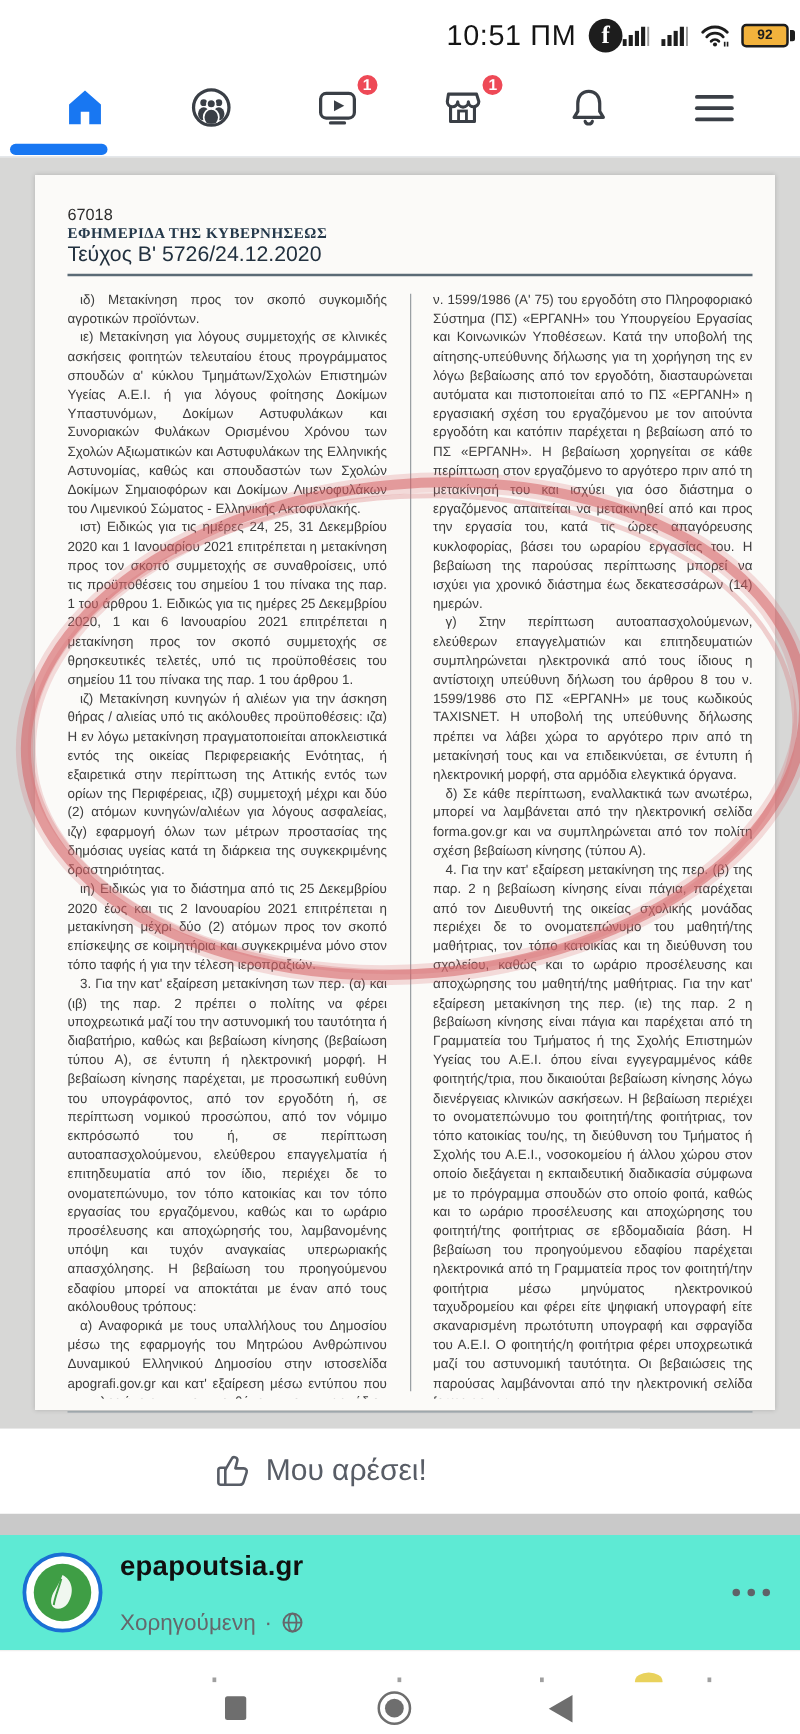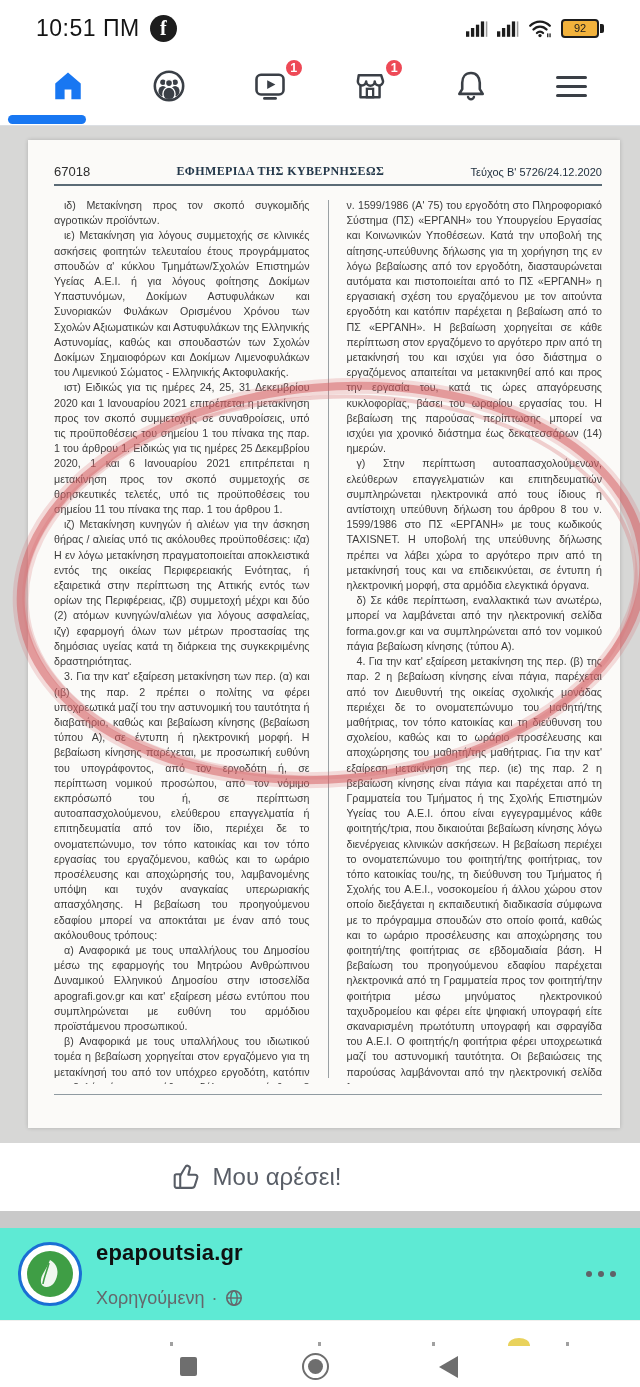--- a/index.html
+++ b/index.html
@@ -1,55 +1,55 @@
 <!DOCTYPE html>
 <html lang="el"><head>
 <meta charset="utf-8">
 <style>
   * { margin:0; padding:0; box-sizing:border-box; }
   html,body { width:640px; height:1387px; }
   body { font-family:"Liberation Sans","DejaVu Sans",sans-serif; background:#fff; position:relative; overflow:hidden; }
 
   
   .status-bar { position:absolute; top:0; left:0; width:640px; height:56px; background:#fff;
-    display:flex; align-items:center; justify-content:space-between; padding:0 36px; }
+    display:flex; align-items:center; justify-content:flex-end; padding:0 4px; }
   .sb-left { display:flex; align-items:center; gap:10px; }
   .sb-time { font-size:23px; font-weight:500; color:#141414; letter-spacing:.5px; }
   .fb-dot { width:27px; height:27px; border-radius:50%; background:#1d1d1d; color:#fff;
     display:flex; align-items:center; justify-content:center; font-size:20px; font-weight:700;
     font-family:"Liberation Serif",serif; }
   .sb-right { display:flex; align-items:center; gap:9px; }
   .battery { display:flex; align-items:center; }
   .battery-body { width:38px; height:19px; border:2.5px solid #1d1d1d; border-radius:4px;
     background:#f2b23c; display:flex; align-items:center; justify-content:center; }
-  .battery-pct { font-size:11px; font-weight:400; color:#1d1d1d; }
+  .battery-pct { font-size:11px; font-weight:700; color:#1d1d1d; }
   .battery-nub { width:4px; height:9px; background:#1d1d1d; border-radius:0 2px 2px 0; margin-left:1px; }
 
   
   .tab-bar { position:absolute; top:56px; left:0; width:640px; height:70px; background:#fff;
     border-bottom:1px solid #dcdfe3; }
   .tabs { display:flex; height:60px; align-items:center; justify-content:space-around; padding:0 18px; }
   .tab { position:relative; width:72px; height:48px; display:flex; align-items:center; justify-content:center; }
   .badge { position:absolute; top:-4px; right:2px; min-width:20px; height:20px; border-radius:10px;
     background:#ee4956; color:#fff; font-size:12.5px; font-weight:700;
     display:flex; align-items:center; justify-content:center; border:2px solid #fff; }
   .active-underline { position:absolute; left:8px; top:59px; width:78px; height:9px;
     background:#1877f2; border-radius:6px; }
   .hamburger { display:flex; flex-direction:column; gap:6px; }
   .hamburger span { display:block; width:31px; height:3px; background:#3a3f46; border-radius:2px; }
 
   
   .photo-area { position:absolute; top:126px; left:0; width:640px; height:1017px; background:#d7d7d6; }
   .page { position:absolute; left:28px; top:14px; width:592px; height:988px; background:#fbfaf8;
     box-shadow:0 0 4px rgba(0,0,0,.18); padding:24px 18px 0 26px; }
-  .page-header { display:flex; align-items:center; justify-content:space-between; }
+  .page-header { display:flex; align-items:flex-start; justify-content:space-between;flex-direction:column; }
   .page-number { font-size:13px; color:#2e2e2e; }
   .page-title { font-family:"Liberation Serif","DejaVu Serif",serif; font-weight:700; font-size:12px;
     color:#24384a; letter-spacing:.4px; }
-  .page-issue { font-size:11px; color:#22313f; }
+  .page-issue { font-size:17px; color:#22313f; }
   .header-rule { margin-top:5px; border-top:2.5px solid #5b6b76; }
   .columns { display:flex; margin-top:12px; height:886px; overflow:hidden;gap:10px; }
   .col { width:265px; font-size:10.7px; line-height:15.2px; color:#3c3c3c; text-align:justify; }
   .col p { text-indent:10px; margin:0; }
   .col-right p:first-child { text-indent:0; }
   .col-divider { width:1px; background:#9aa0a4; margin:2px 8px 6px 8px; }
   .footer-rule { margin-top:10px; border-top:1px solid #8f9aa1; width:100%; }
 
   
   .annotation-svg { position:absolute; inset:0; width:640px; height:1017px; pointer-events:none; }
@@ -197,29 +197,30 @@
       <span class="page-title">ΕΦΗΜΕΡΙΔΑ ΤΗΣ ΚΥΒΕΡΝΗΣΕΩΣ</span>
       <span class="page-issue">Τεύχος Β' 5726/24.12.2020</span>
     </div>
     <div class="header-rule"></div>
     <div class="columns">
       <div class="col col-left">
         <p>ιδ) Μετακίνηση προς τον σκοπό συγκομιδής αγροτικών προϊόντων.</p>
         <p>ιε) Μετακίνηση για λόγους συμμετοχής σε κλινικές ασκήσεις φοιτητών τελευταίου έτους προγράμματος σπουδών α' κύκλου Τμημάτων/Σχολών Επιστημών Υγείας Α.Ε.Ι. ή για λόγους φοίτησης Δοκίμων Υπαστυνόμων, Δοκίμων Αστυφυλάκων και Συνοριακών Φυλάκων Ορισμένου Χρόνου των Σχολών Αξιωματικών και Αστυφυλάκων της Ελληνικής Αστυνομίας, καθώς και σπουδαστών των Σχολών Δοκίμων Σημαιοφόρων και Δοκίμων Λιμενοφυλάκων του Λιμενικού Σώματος - Ελληνικής Ακτοφυλακής.</p>
         <p>ιστ) Ειδικώς για τις ημέρες 24, 25, 31 Δεκεμβρίου 2020 και 1 Ιανουαρίου 2021 επιτρέπεται η μετακίνηση προς τον σκοπό συμμετοχής σε συναθροίσεις, υπό τις προϋποθέσεις του σημείου 1 του πίνακα της παρ. 1 του άρθρου 1. Ειδικώς για τις ημέρες 25 Δεκεμβρίου 2020, 1 και 6 Ιανουαρίου 2021 επιτρέπεται η μετακίνηση προς τον σκοπό συμμετοχής σε θρησκευτικές τελετές, υπό τις προϋποθέσεις του σημείου 11 του πίνακα της παρ. 1 του άρθρου 1.</p>
         <p>ιζ) Μετακίνηση κυνηγών ή αλιέων για την άσκηση θήρας / αλιείας υπό τις ακόλουθες προϋποθέσεις: ιζα) Η εν λόγω μετακίνηση πραγματοποιείται αποκλειστικά εντός της οικείας Περιφερειακής Ενότητας, ή εξαιρετικά στην περίπτωση της Αττικής εντός των ορίων της Περιφέρειας, ιζβ) συμμετοχή μέχρι και δύο (2) ατόμων κυνηγών/αλιέων για λόγους ασφαλείας, ιζγ) εφαρμογή όλων των μέτρων προστασίας της δημόσιας υγείας κατά τη διάρκεια της συγκεκριμένης δραστηριότητας.</p>
+        <p>ιη) Ειδικώς για το διάστημα από τις 25 Δεκεμβρίου 2020 έως και τις 2 Ιανουαρίου 2021 επιτρέπεται η μετακίνηση μέχρι δύο (2) ατόμων προς τον σκοπό επίσκεψης σε κοιμητήρια και συγκεκριμένα μόνο στον τόπο ταφής ή για την τέλεση ιεροπραξιών.</p>
         <p>3. Για την κατ' εξαίρεση μετακίνηση των περ. (α) και (ιβ) της παρ. 2 πρέπει ο πολίτης να φέρει υποχρεωτικά μαζί του την αστυνομική του ταυτότητα ή διαβατήριο, καθώς και βεβαίωση κίνησης (βεβαίωση τύπου Α), σε έντυπη ή ηλεκτρονική μορφή. Η βεβαίωση κίνησης παρέχεται, με προσωπική ευθύνη του υπογράφοντος, από τον εργοδότη ή, σε περίπτωση νομικού προσώπου, από τον νόμιμο εκπρόσωπό του ή, σε περίπτωση αυτοαπασχολούμενου, ελεύθερου επαγγελματία ή επιτηδευματία από τον ίδιο, περιέχει δε το ονοματεπώνυμο, τον τόπο κατοικίας και τον τόπο εργασίας του εργαζόμενου, καθώς και το ωράριο προσέλευσης και αποχώρησής του, λαμβανομένης υπόψη και τυχόν αναγκαίας υπερωριακής απασχόλησης. Η βεβαίωση του προηγούμενου εδαφίου μπορεί να αποκτάται με έναν από τους ακόλουθους τρόπους:</p>
         <p>α) Αναφορικά με τους υπαλλήλους του Δημοσίου μέσω της εφαρμογής του Μητρώου Ανθρώπινου Δυναμικού Ελληνικού Δημοσίου στην ιστοσελίδα apografi.gov.gr και κατ' εξαίρεση μέσω εντύπου που συμπληρώνεται με ευθύνη του αρμόδιου προϊστάμενου προσωπικού.</p>
         <p>β) Αναφορικά με τους υπαλλήλους του ιδιωτικού τομέα η βεβαίωση χορηγείται στον εργαζόμενο για τη μετακίνησή του από τον υπόχρεο εργοδότη, κατόπιν υποβολής αίτησης-υπεύθυνης δήλωσης του άρθρου 8 του</p>
       </div>
       <div class="col-divider"></div>
       <div class="col col-right">
         <p>ν. 1599/1986 (Α' 75) του εργοδότη στο Πληροφοριακό Σύστημα (ΠΣ) «ΕΡΓΑΝΗ» του Υπουργείου Εργασίας και Κοινωνικών Υποθέσεων. Κατά την υποβολή της αίτησης-υπεύθυνης δήλωσης για τη χορήγηση της εν λόγω βεβαίωσης από τον εργοδότη, διασταυρώνεται αυτόματα και πιστοποιείται από το ΠΣ «ΕΡΓΑΝΗ» η εργασιακή σχέση του εργαζόμενου με τον αιτούντα εργοδότη και κατόπιν παρέχεται η βεβαίωση από το ΠΣ «ΕΡΓΑΝΗ». Η βεβαίωση χορηγείται σε κάθε περίπτωση στον εργαζόμενο το αργότερο πριν από τη μετακίνησή του και ισχύει για όσο διάστημα ο εργαζόμενος απαιτείται να μετακινηθεί από και προς την εργασία του, κατά τις ώρες απαγόρευσης κυκλοφορίας, βάσει του ωραρίου εργασίας του. Η βεβαίωση της παρούσας περίπτωσης μπορεί να ισχύει για χρονικό διάστημα έως δεκατεσσάρων (14) ημερών.</p>
         <p>γ) Στην περίπτωση αυτοαπασχολούμενων, ελεύθερων επαγγελματιών και επιτηδευματιών συμπληρώνεται ηλεκτρονικά από τους ίδιους η αντίστοιχη υπεύθυνη δήλωση του άρθρου 8 του ν. 1599/1986 στο ΠΣ «ΕΡΓΑΝΗ» με τους κωδικούς TAXISNET. Η υποβολή της υπεύθυνης δήλωσης πρέπει να λάβει χώρα το αργότερο πριν από τη μετακίνησή τους και να επιδεικνύεται, σε έντυπη ή ηλεκτρονική μορφή, στα αρμόδια ελεγκτικά όργανα.</p>
-        <p>δ) Σε κάθε περίπτωση, εναλλακτικά των ανωτέρω, μπορεί να λαμβάνεται από την ηλεκτρονική σελίδα forma.gov.gr και να συμπληρώνεται από τον νομικού πάγια βεβαίωση κίνησης (τύπου Α).</p>
+        <p>δ) Σε κάθε περίπτωση, εναλλακτικά των ανωτέρω, μπορεί να λαμβάνεται από την ηλεκτρονική σελίδα forma.gov.gr και να συμπληρώνεται από τον πολίτη σχέση βεβαίωση κίνησης (τύπου Α).</p>
         <p>4. Για την κατ' εξαίρεση μετακίνηση της περ. (β) της παρ. 2 η βεβαίωση κίνησης είναι πάγια, παρέχεται από τον Διευθυντή της οικείας σχολικής μονάδας περιέχει δε το ονοματεπώνυμο του μαθητή/της μαθήτριας, τον τόπο κατοικίας και τη διεύθυνση του σχολείου, καθώς και το ωράριο προσέλευσης και αποχώρησης του μαθητή/της μαθήτριας. Για την κατ' εξαίρεση μετακίνηση της περ. (ιε) της παρ. 2 η βεβαίωση κίνησης είναι πάγια και παρέχεται από τη Γραμματεία του Τμήματος ή της Σχολής Επιστημών Υγείας του Α.Ε.Ι. όπου είναι εγγεγραμμένος κάθε φοιτητής/τρια, που δικαιούται βεβαίωση κίνησης λόγω διενέργειας κλινικών ασκήσεων. Η βεβαίωση περιέχει το ονοματεπώνυμο του φοιτητή/της φοιτήτριας, τον τόπο κατοικίας του/ης, τη διεύθυνση του Τμήματος ή Σχολής του Α.Ε.Ι., νοσοκομείου ή άλλου χώρου στον οποίο διεξάγεται η εκπαιδευτική διαδικασία σύμφωνα με το πρόγραμμα σπουδών στο οποίο φοιτά, καθώς και το ωράριο προσέλευσης και αποχώρησης του φοιτητή/της φοιτήτριας σε εβδομαδιαία βάση. Η βεβαίωση του προηγούμενου εδαφίου παρέχεται ηλεκτρονικά από τη Γραμματεία προς τον φοιτητή/την φοιτήτρια μέσω μηνύματος ηλεκτρονικού ταχυδρομείου και φέρει είτε ψηφιακή υπογραφή είτε σκαναρισμένη πρωτότυπη υπογραφή και σφραγίδα του Α.Ε.Ι. Ο φοιτητής/η φοιτήτρια φέρει υποχρεωτικά μαζί του αστυνομική ταυτότητα. Οι βεβαιώσεις της παρούσας λαμβάνονται από την ηλεκτρονική σελίδα forma.gov.gr.</p>
         <p>5. Για τις περ. (γ) έως και (θ), (ια), (ιζ) και (ιη) της παρ. 2, η βεβαίωση κίνησης αφορά κάθε μεμονωμένη κίνηση και μόνο αυτή, υπογράφεται από τον ίδιο τον ενδιαφερόμενο, με προσωπική του ευθύνη, και περιέχει το ονοματεπώνυμο, τον τόπο κατοικίας και τον τόπο προ-</p>
       </div>
     </div>
     <div class="footer-rule"></div>
   </div>
   <svg class="annotation-svg" viewBox="0 0 640 1017">
     <ellipse cx="332" cy="457" rx="312" ry="196" fill="none" stroke="#d76a6f" stroke-width="16" opacity="0.22" transform="rotate(-5 332 457)"></ellipse>
     <ellipse cx="332" cy="457" rx="312" ry="196" fill="none" stroke="#d4595e" stroke-width="8" opacity="0.5" transform="rotate(-5 332 457)"></ellipse>
     <ellipse cx="330" cy="461" rx="306" ry="190" fill="none" stroke="#db7a7e" stroke-width="4" opacity="0.35" transform="rotate(-3 330 461)"></ellipse>

